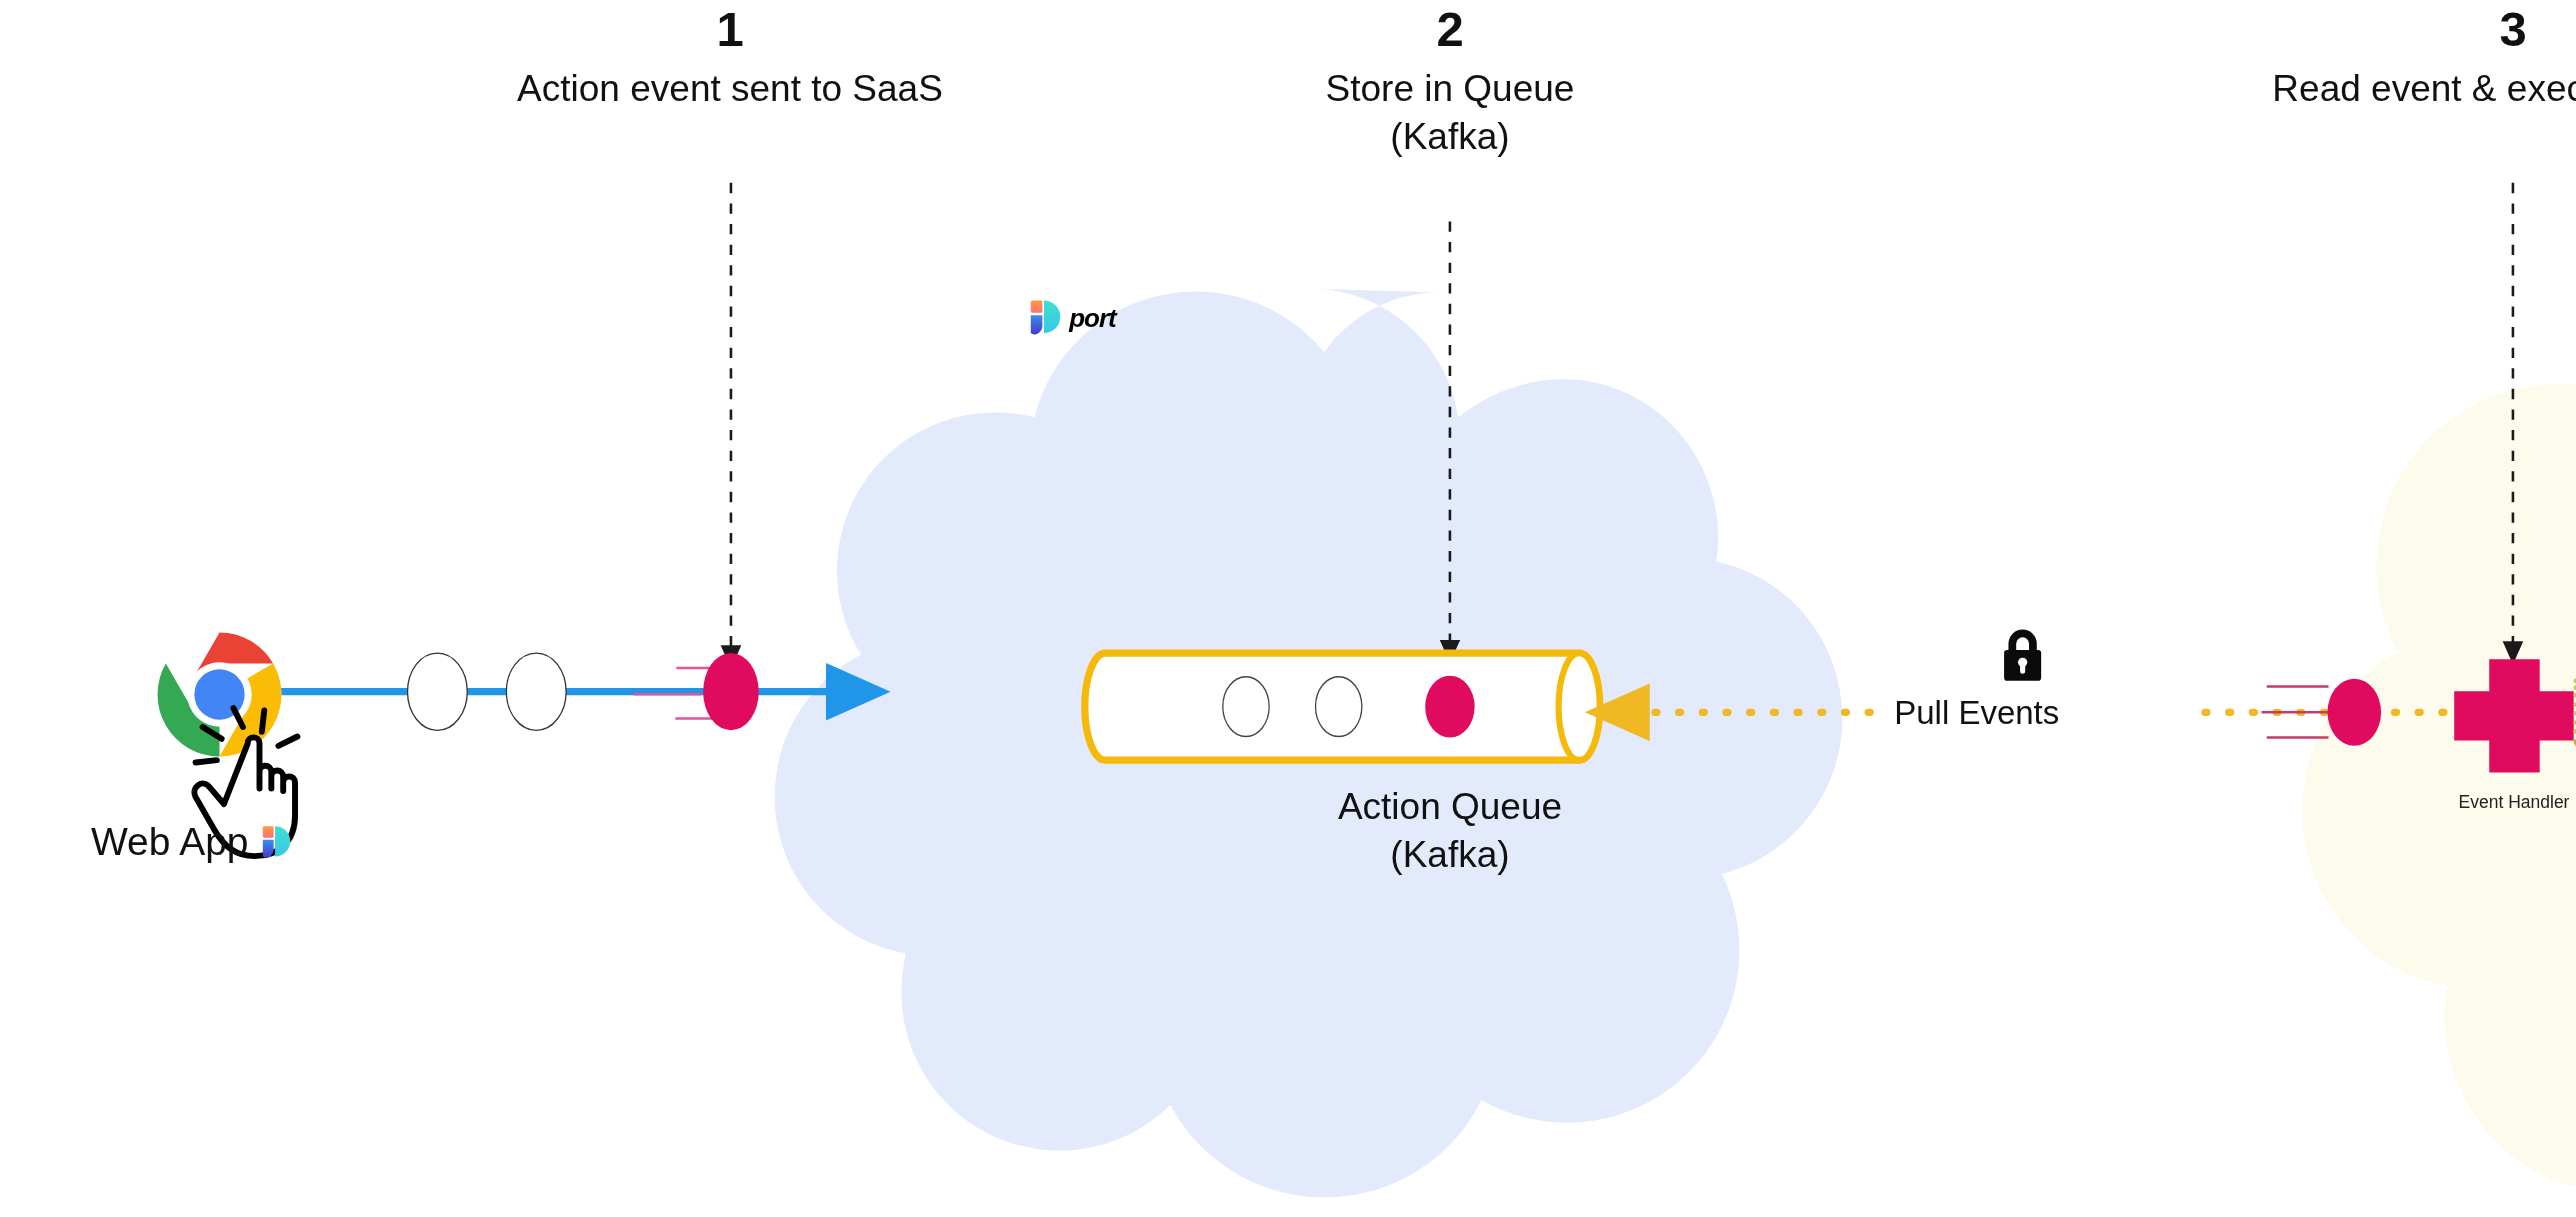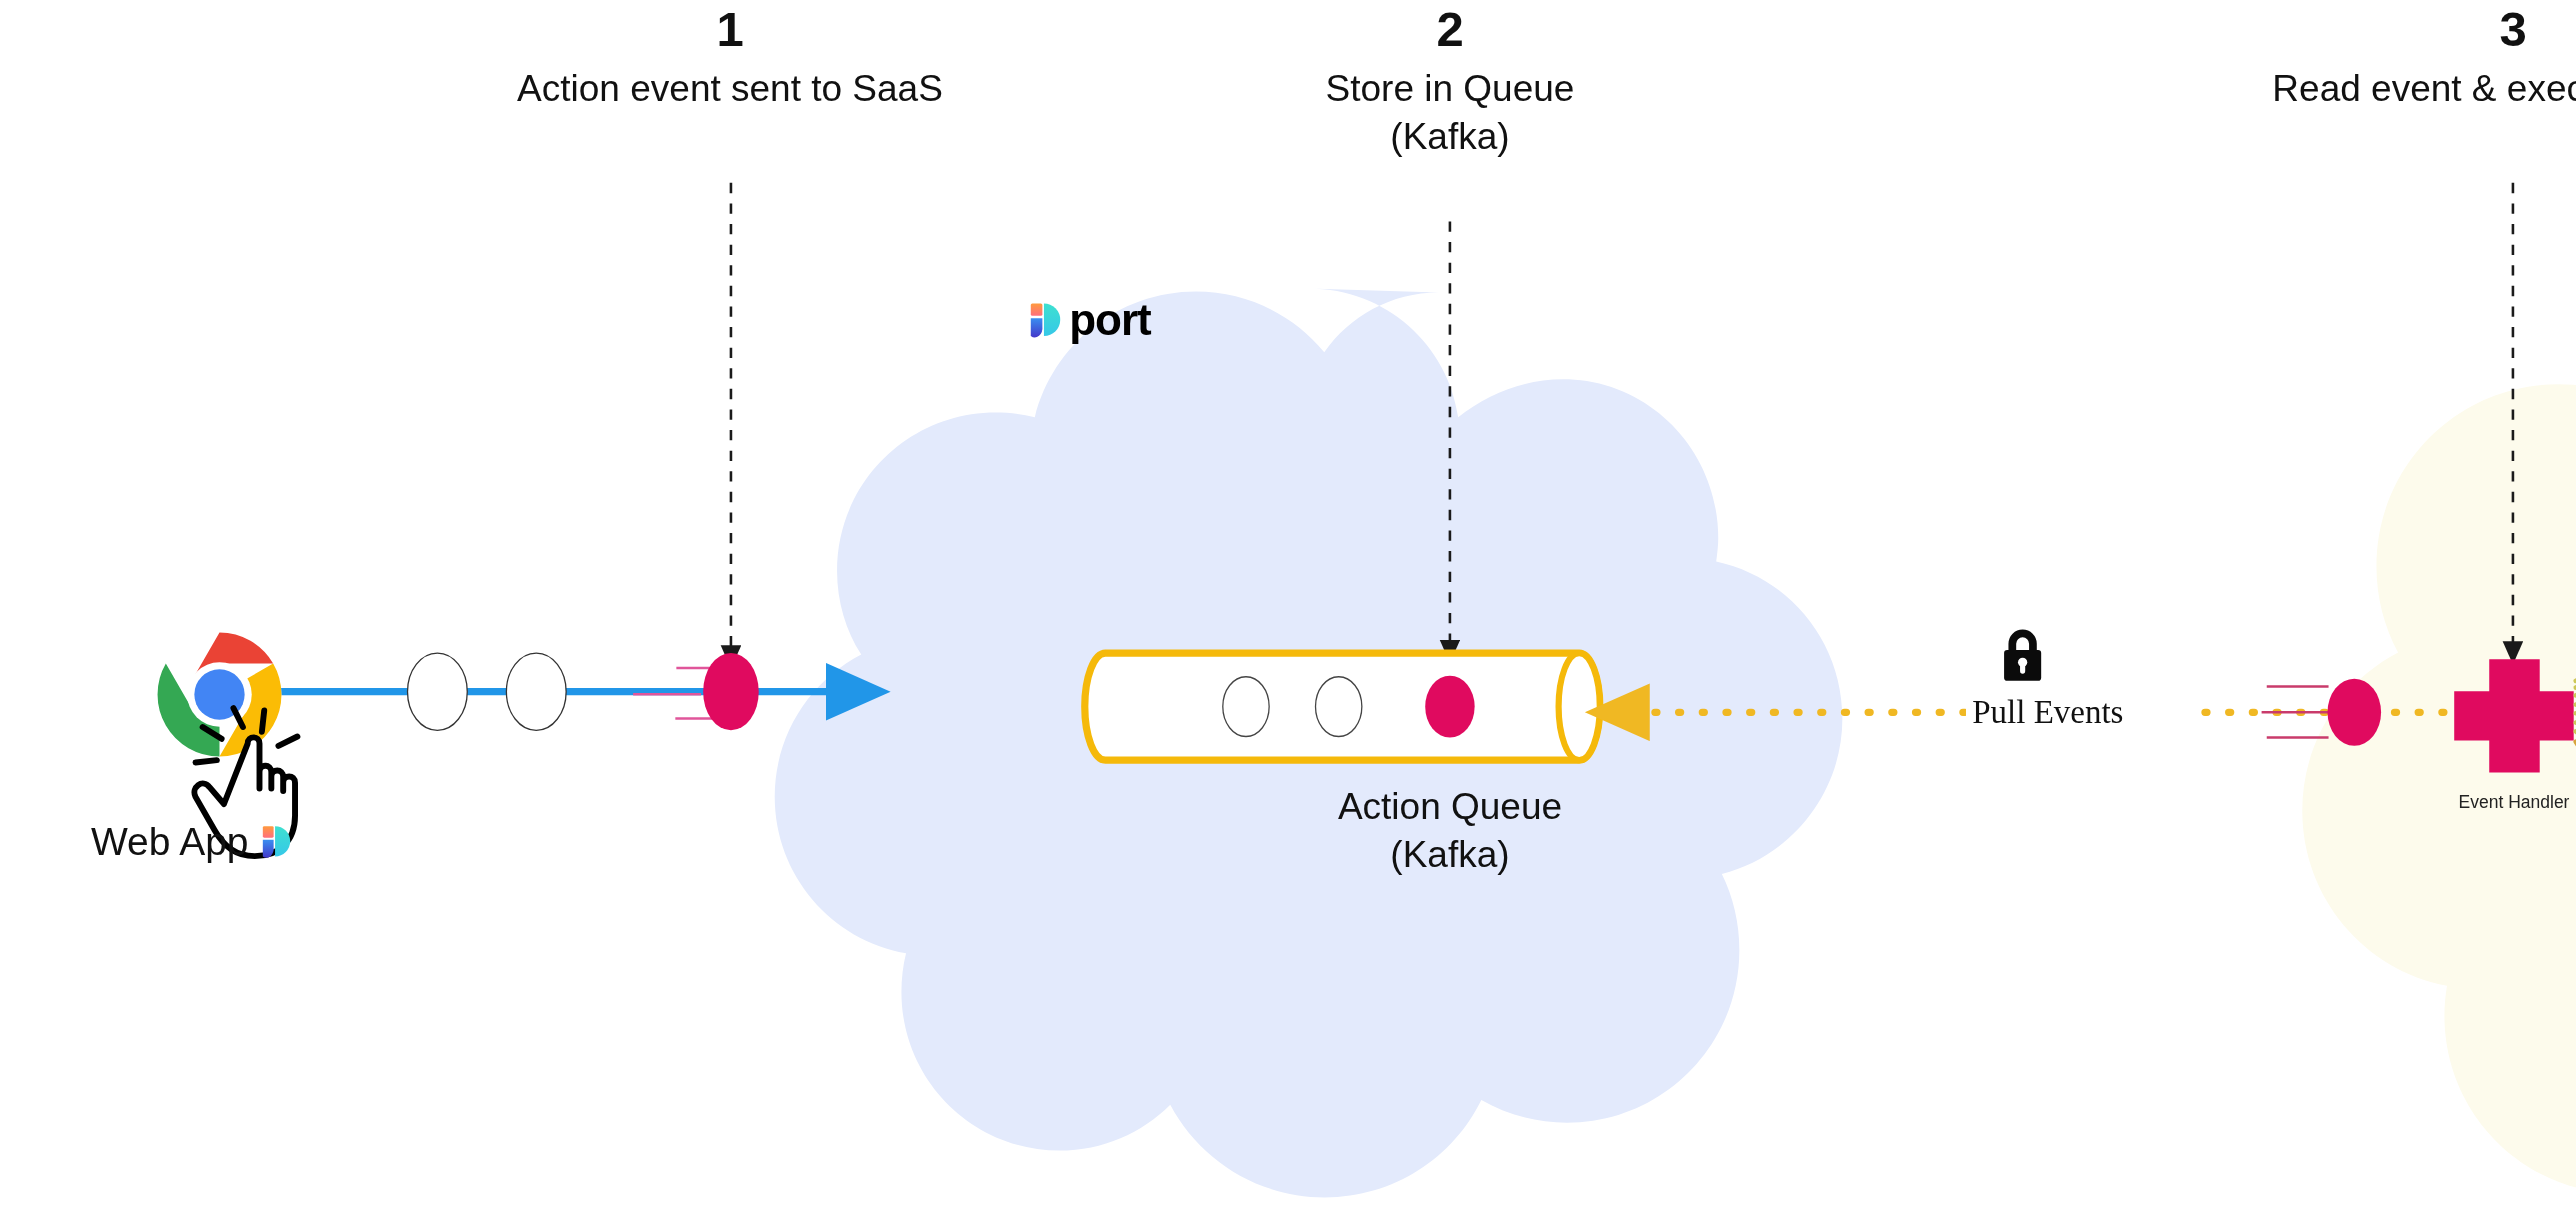--- a/index.html
+++ b/index.html
@@ -93,25 +93,26 @@
     overflow: hidden;
   }
   .icon-node svg { display: block; }
   .port-logo-wrap {
     position: absolute;
     display: flex;
     align-items: center;
     gap: 8.2px;
   }
   .port-word {
-    font-size: 44px;
+    font-size: 26px;
     font-weight: bold;
     color: #000000;
     letter-spacing: -1px;
     line-height: 1;
+    font-style: italic;
   }
 </style>
 </head>
 <body>
 
 <div id="stage">
 
   <svg class="layer" viewBox="0 0 6770 2363">
     <defs>
       <marker id="arrowBlue" markerWidth="10" markerHeight="10" refX="7" refY="4" orient="auto">
@@ -348,21 +349,21 @@
 
   <svg class="layer" viewBox="0 0 6770 2363">
     <g transform="translate(3888,1228)">
       <path d="M18,36 L18,22 a20,20 0 0 1 40,0 L58,36" fill="none" stroke="#0b0b0b" stroke-width="15"></path>
       <rect x="2" y="34" width="72" height="60" rx="6" fill="#0b0b0b"></rect>
       <circle cx="38" cy="58" r="9" fill="#ffffff"></circle>
       <rect x="33" y="58" width="10" height="22" rx="5" fill="#ffffff"></rect>
     </g>
   </svg>
 
-  <div class="pull-label" style="left:1966px; top:694px;font-family:Liberation Serif, serif;">Pull Events</div>
+  <div class="pull-label" style="left:1888px; top:694px;">Pull Events</div>
 
   <div class="small-caption" style="left:2416px; top:792px; width:196px;">Event Handler</div>
 
   <svg class="layer" viewBox="0 0 6770 2363">
     <g transform="translate(5700,455)">
       <path d="M118,0 L22,128 L74,128 L6,236 L122,104 L66,104 Z" fill="#c3dcf7" stroke="#1f35f5" stroke-width="22" stroke-linejoin="round"></path>
     </g>
   </svg>
 
 </div>

